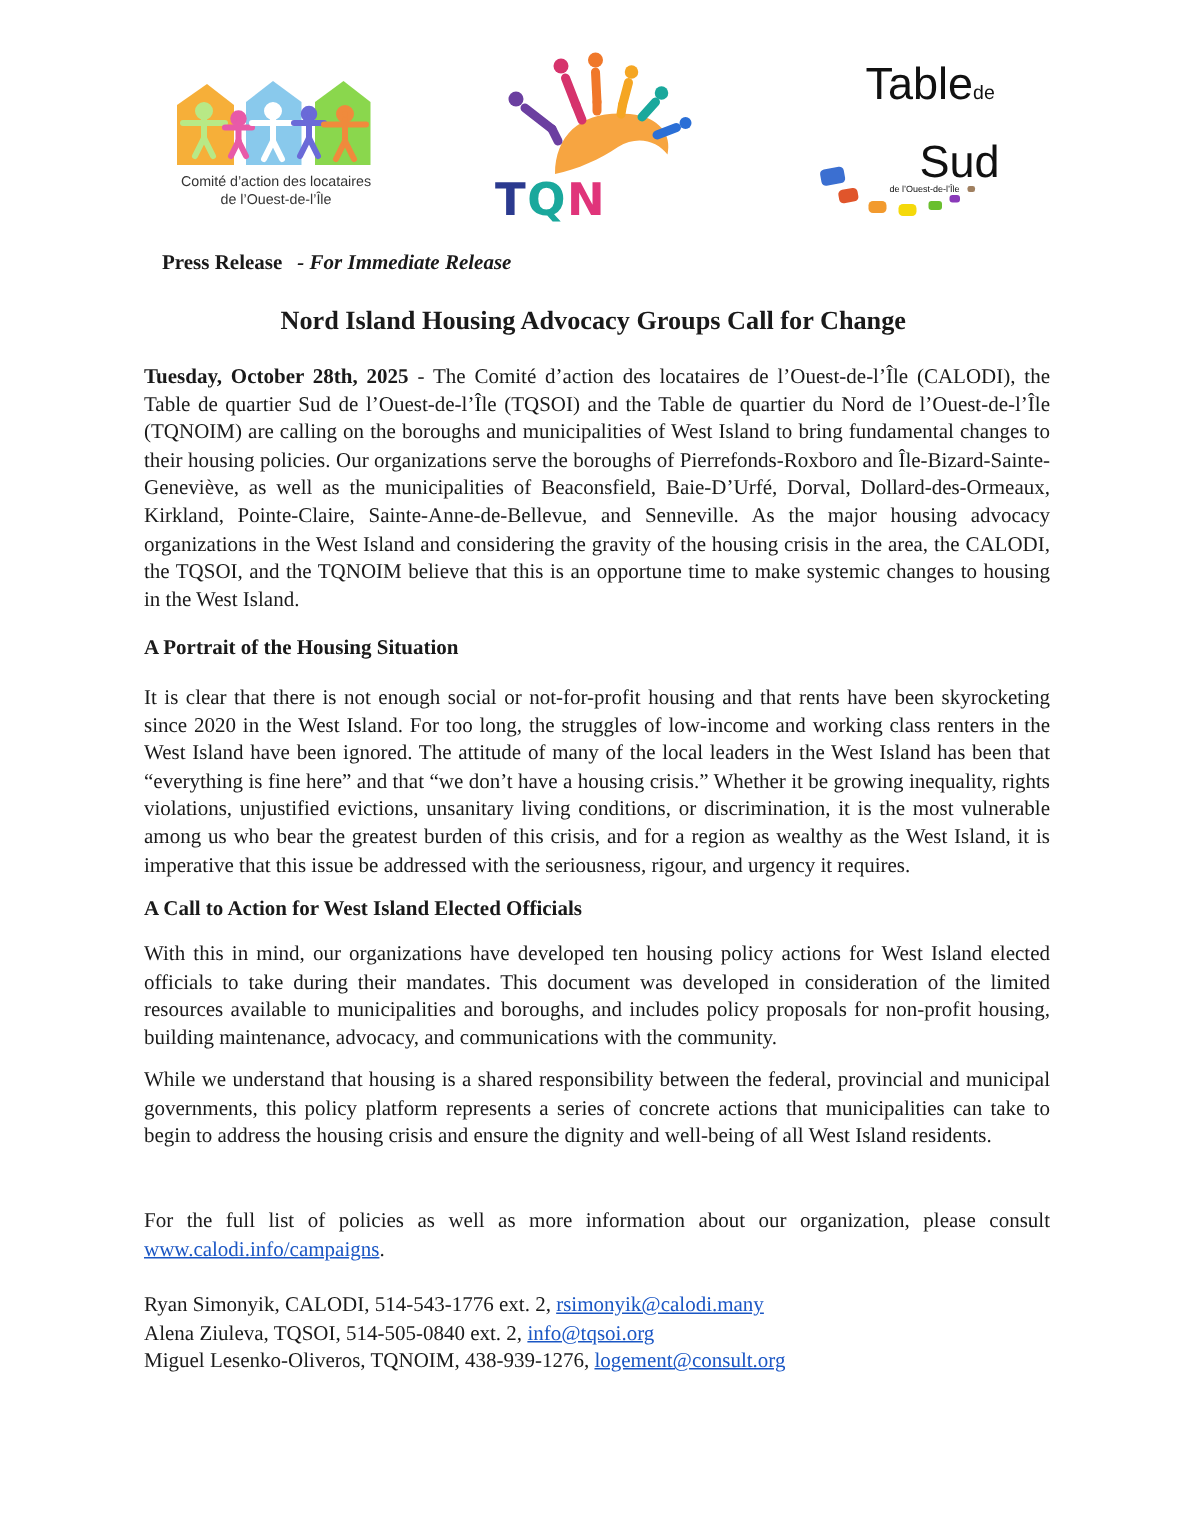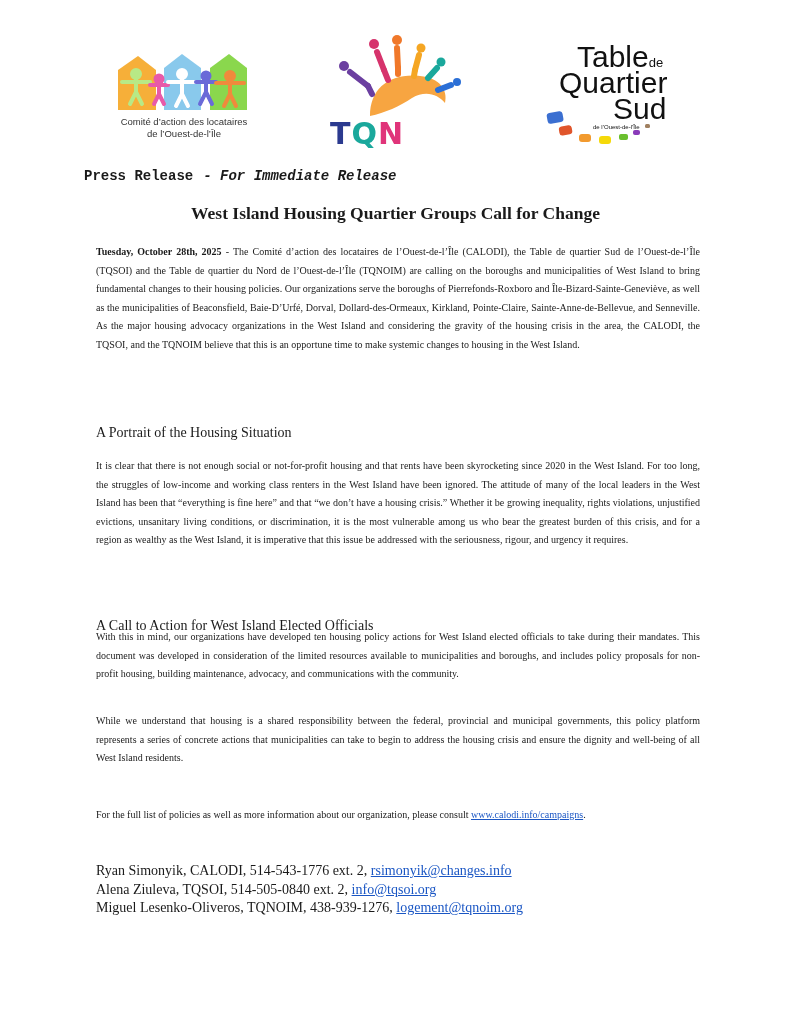--- a/index.html
+++ b/index.html
@@ -12,30 +12,30 @@
   .logo-calodi { left: 104px; top: 52px; width: 160px; height: 100px; }
   .logo-tqn { left: 330px; top: 28px; width: 140px; height: 125px; }
   .logo-tqsoi { left: 545px; top: 40px; width: 135px; height: 105px; }
   .calodi-caption { position: absolute; left: 0; top: 64px; width: 160px; text-align: center;
       font-family: "Liberation Sans", "DejaVu Sans", sans-serif; font-weight: normal; font-size: 9.5px; line-height: 12px; color: #333; }
   .tqn-text { position: absolute; left: 0; top: 88px; width: 140px; text-align: left;
       font-family: "DejaVu Sans", sans-serif; font-weight: bold; font-size: 30px; letter-spacing: 1px; }
   .tqsoi-text { position: absolute; font-family: "Liberation Sans", "DejaVu Sans", sans-serif; color: #111; line-height: 1; }
 
   
-  .press-line { position: absolute; left: 84px; top: 168px; font-size: 14px; font-family: Liberation Mono, monospace; }
+  .press-line { position: absolute; left: 108px; top: 168px; font-size: 14px; }
   .press-line .lead { font-weight: bold; }
   .press-line .sub { font-weight: bold; font-style: italic; margin-left: 10px; }
   .title { position: absolute; left: 0; top: 203px; width: 791px; text-align: center; font-weight: bold; font-size: 17.5px; }
 
-  .body-text { position: absolute; left: 96px; width: 604px; font-size: 10px; line-height: 18.6px; text-align: justify; }
+  .body-text { position: absolute; left: 96px; width: 604px; font-size: 14px; line-height: 18.6px; text-align: justify; }
   .p1 { top: 243px; }
-  .h1 { position: absolute; left: 96px; top: 425px; font-weight: normal; font-size: 14px; }
+  .h1 { position: absolute; left: 96px; top: 425px; font-weight: bold; font-size: 14px; }
   .p2 { top: 457px; }
-  .h2 { position: absolute; left: 96px; top: 599px; font-weight: normal; font-size: 14px; margin-top: 19px; }
+  .h2 { position: absolute; left: 96px; top: 599px; font-weight: bold; font-size: 14px; }
   .p3 { top: 628px; }
   .p4 { top: 712px; }
   .p5 { top: 806px; }
   .h3 { position: absolute; left: 96px; top: 826px; font-weight: bold; font-size: 14px; }
   .contacts { position: absolute; left: 96px; top: 862px; font-size: 14px; line-height: 18.6px; }
   a.link { color: #1a56c4; text-decoration: underline; }
   .date { font-weight: bold; }
 </style>
 </head>
 <body>
@@ -125,49 +125,48 @@
           </g>
       </g>
     </svg>
     <div class="tqn-text">
       <span style="color:#2b3a8f">T</span><span style="color:#1aa89c">Q</span><span style="color:#e0347a">N</span>
     </div>
   </div>
 
   <div class="logo logo-tqsoi">
     <div class="tqsoi-text" style="left:32px; top:2px; font-size:30px;"><span>Table</span><span style="font-size:13px;margin-top:48px;">de</span></div>
-    <div class="tqsoi-text" style="left:14px; top:28px; font-size:30px;">Quartier</div>
     <div class="tqsoi-text" style="left:32px; top:54px; font-size:30px;margin-left:36px;">Sud</div>
     <div class="tqsoi-text" style="left:48px; top:84px; font-size:6px;">de l’Ouest-de-l’Île</div>
     <svg width="135" height="105" viewBox="0 0 135 105" style="position:absolute;left:0;top:0;">
       <rect x="2" y="72" width="16" height="11" rx="3" fill="#3b6fd1" transform="rotate(-10 10 77)"></rect>
       <rect x="14" y="86" width="13" height="9" rx="3" fill="#e0552b" transform="rotate(-10 20 90)"></rect>
       <rect x="34" y="94" width="12" height="8" rx="3" fill="#f29a2e"></rect>
       <rect x="54" y="96" width="12" height="8" rx="3" fill="#f5d90a"></rect>
       <rect x="74" y="94" width="9" height="6" rx="2" fill="#6abf2e"></rect>
       <rect x="88" y="90" width="7" height="5" rx="2" fill="#8a3ab9"></rect>
       <rect x="100" y="84" width="5" height="4" rx="1.5" fill="#a08060"></rect>
     </svg>
   </div>
 
   <div class="press-line">
     <span class="lead">Press Release</span><span class="sub">- For Immediate Release</span>
   </div>
 
-  <div class="title">West Island Housing Quartier Groups Call for Change</div>
+  <div class="title">Nord Island Housing Advocacy Groups Call for Change</div>
 
   <div class="body-text p1"><span class="date">Tuesday, October 28th, 2025</span><span> - The Comité d’action des locataires de l’Ouest-de-l’Île  (CALODI), the Table de quartier Sud de l’Ouest-de-l’Île (TQSOI) and the Table de quartier du Nord de l’Ouest-de-l’Île (TQNOIM) are calling on the boroughs and municipalities of West Island to bring fundamental changes to their housing policies. Our organizations serve the boroughs of Pierrefonds-Roxboro and Île-Bizard-Sainte-Geneviève, as well as the municipalities of Beaconsfield, Baie-D’Urfé, Dorval, Dollard-des-Ormeaux, Kirkland, Pointe-Claire, Sainte-Anne-de-Bellevue, and Senneville. As the major housing advocacy organizations in the West Island and considering the gravity of the housing crisis in the area, the CALODI, the TQSOI, and the TQNOIM believe that this is an opportune time to make systemic changes to housing in the West Island.</span></div>
 
   <div class="h1">A Portrait of the Housing Situation</div>
   <div class="body-text p2">It is clear that there is not enough social or not-for-profit housing and that rents have been skyrocketing since 2020 in the West Island. For too long, the struggles of low-income and working class renters in the West Island have been ignored. The attitude of many of the local leaders in the West Island has been that “everything is fine here” and that “we don’t have a housing crisis.” Whether it be growing inequality, rights violations, unjustified evictions, unsanitary living conditions, or discrimination, it is the most vulnerable among us who bear the greatest burden of this crisis, and for a region as wealthy as the West Island, it is imperative that this issue be addressed with the seriousness, rigour, and urgency it requires.</div>
 
   <div class="h2">A Call to Action for West Island Elected Officials</div>
   <div class="body-text p3">With this in mind, our organizations have developed ten housing policy actions for West Island elected officials to take during their mandates. This document was developed in consideration of the limited resources available to municipalities and boroughs, and includes policy proposals for non-profit housing, building maintenance, advocacy, and communications with the community.</div>
   <div class="body-text p4">While we understand that housing is a shared responsibility between the federal, provincial and municipal governments, this policy platform represents a series of concrete actions that municipalities can take to begin to address the housing crisis and ensure the dignity and well-being of all West Island residents.</div>
   <div class="body-text p5"><span>For the full list of policies as well as more information about our organization, please consult </span><a class="link" href="#">www.calodi.info/campaigns</a><span>.</span></div>
 
   <div class="contacts">
-    <div><span>Ryan Simonyik, CALODI, 514-543-1776 ext. 2, </span><a class="link" href="#">rsimonyik@changes.info</a></div>
+    <div><span>Ryan Simonyik, CALODI, 514-543-1776 ext. 2, </span><a class="link" href="#">rsimonyik@calodi.many</a></div>
     <div><span>Alena Ziuleva, TQSOI, 514-505-0840 ext. 2, </span><a class="link" href="#">info@tqsoi.org</a></div>
-    <div><span>Miguel Lesenko-Oliveros, TQNOIM, 438-939-1276, </span><a class="link" href="#">logement@tqnoim.org</a></div>
+    <div><span>Miguel Lesenko-Oliveros, TQNOIM, 438-939-1276, </span><a class="link" href="#">logement@consult.org</a></div>
   </div>
 
 </div>
 
 </body></html>

